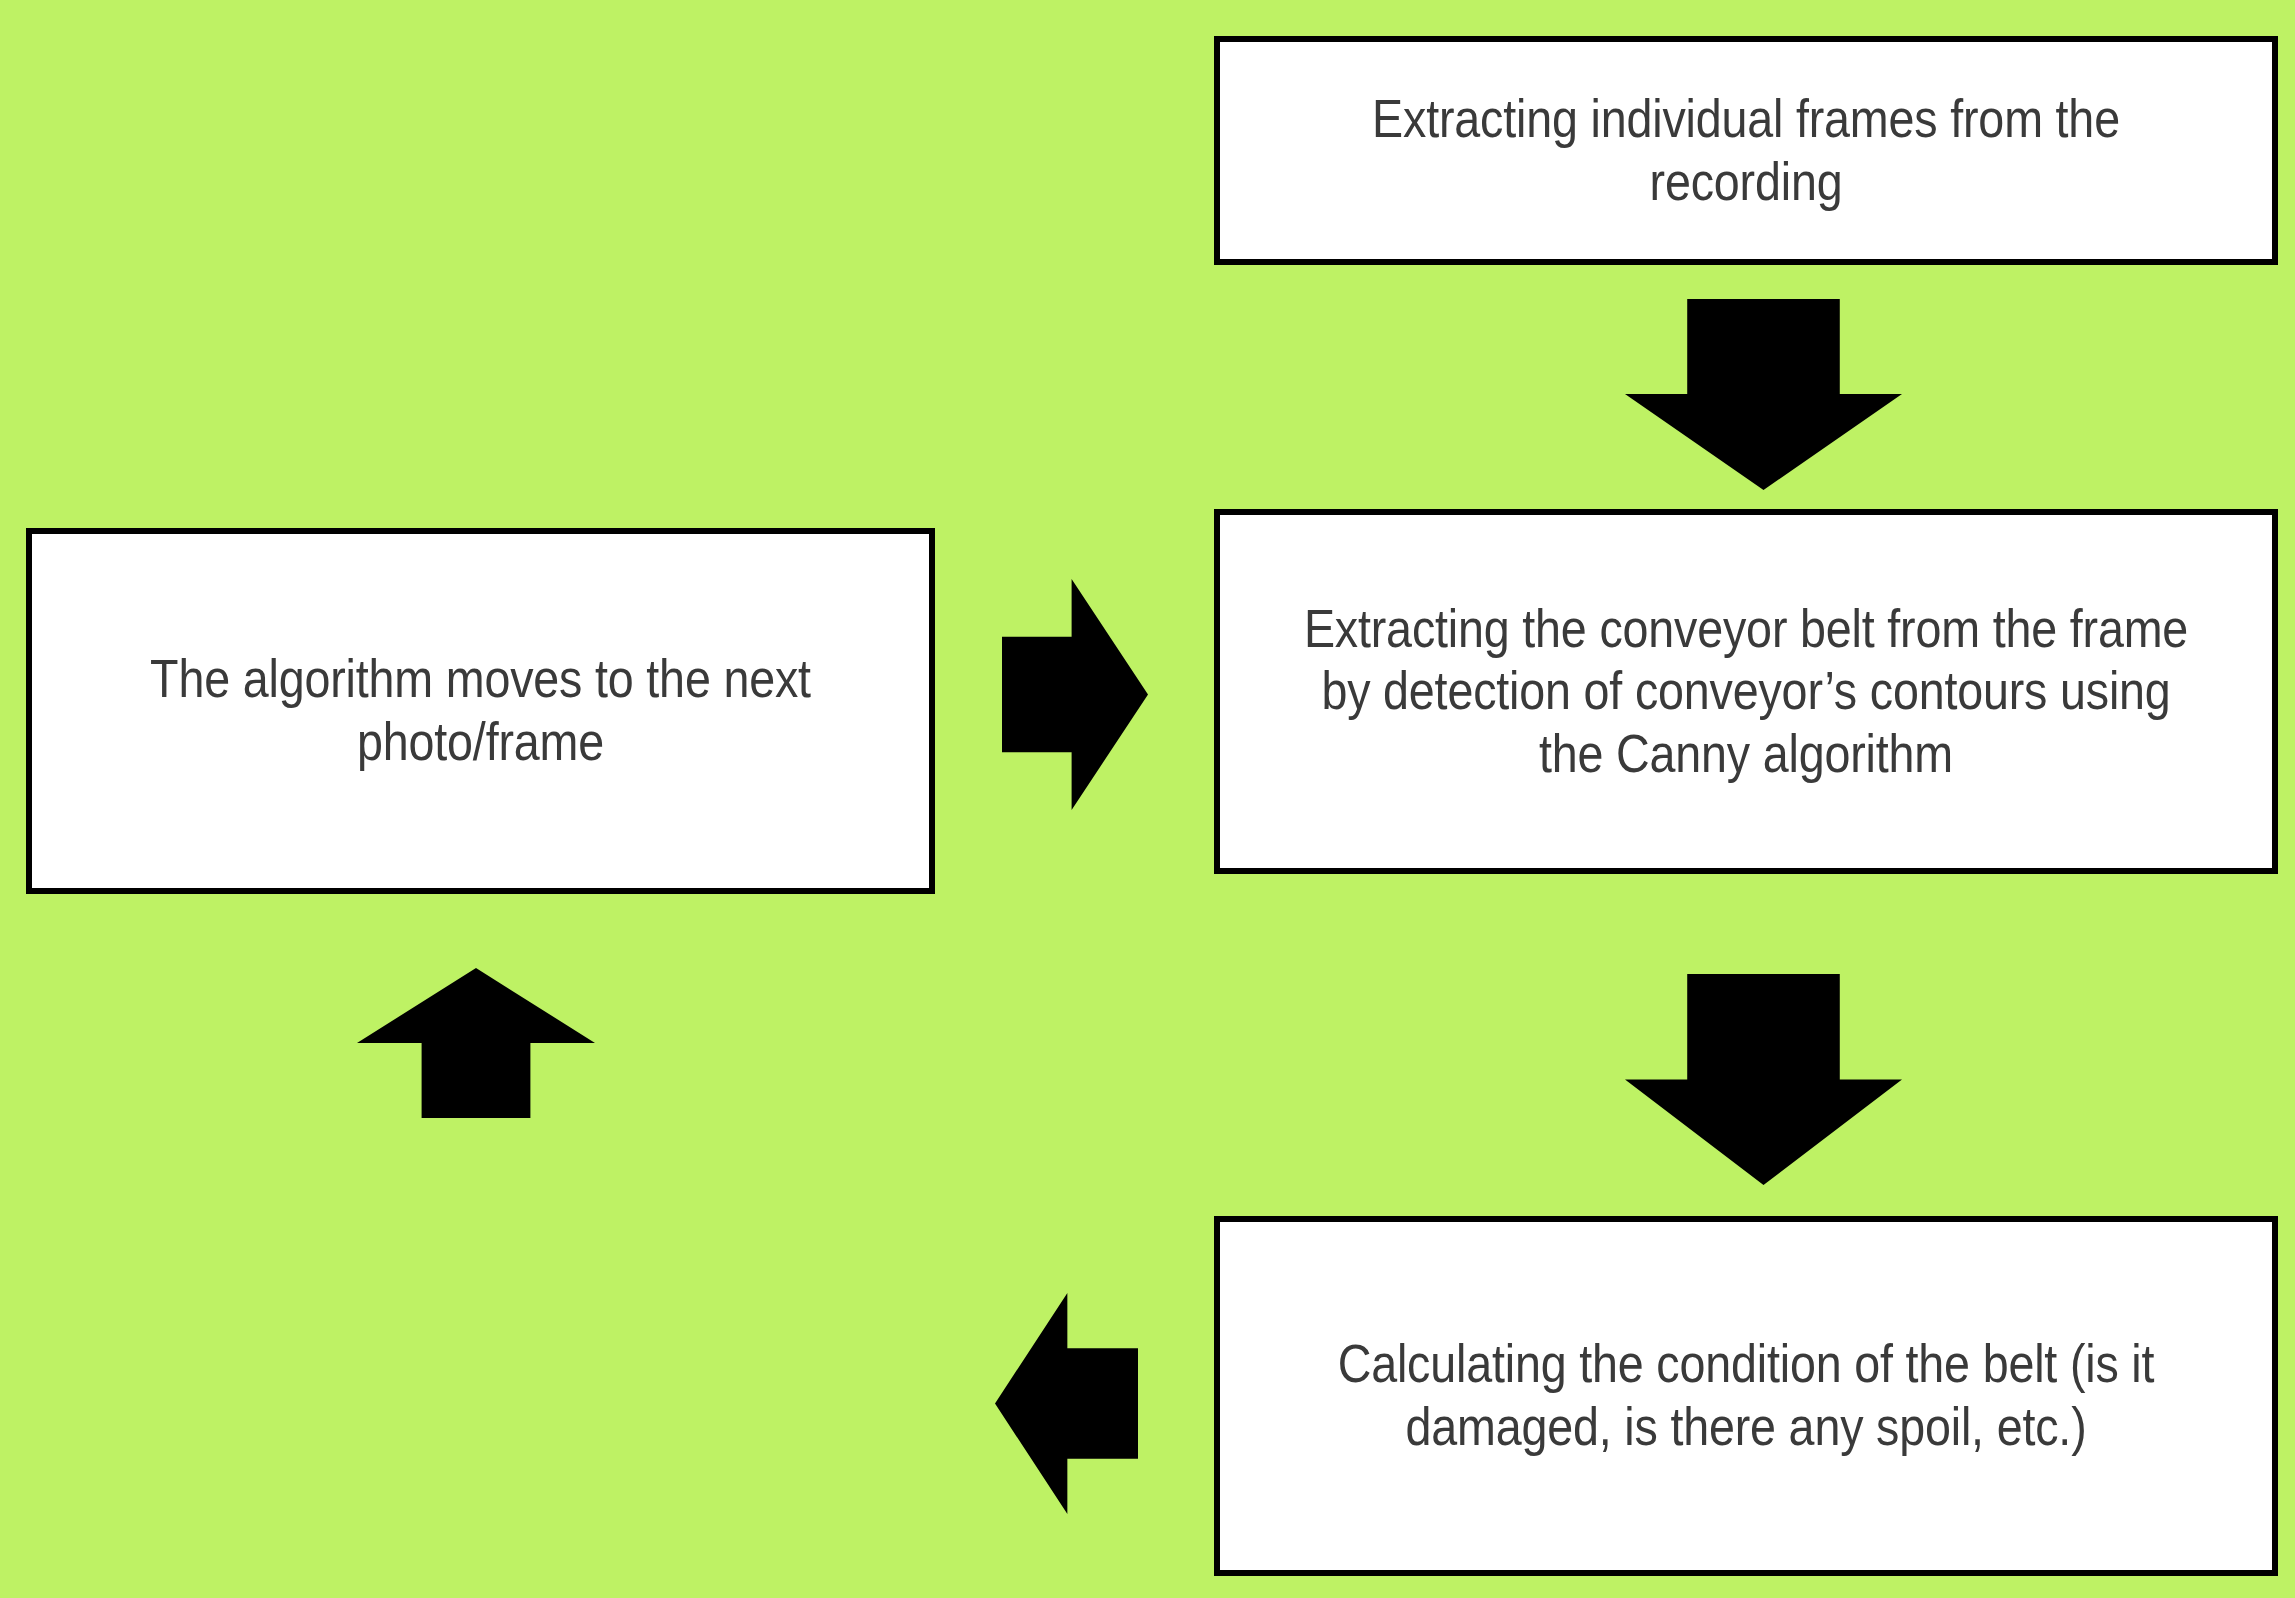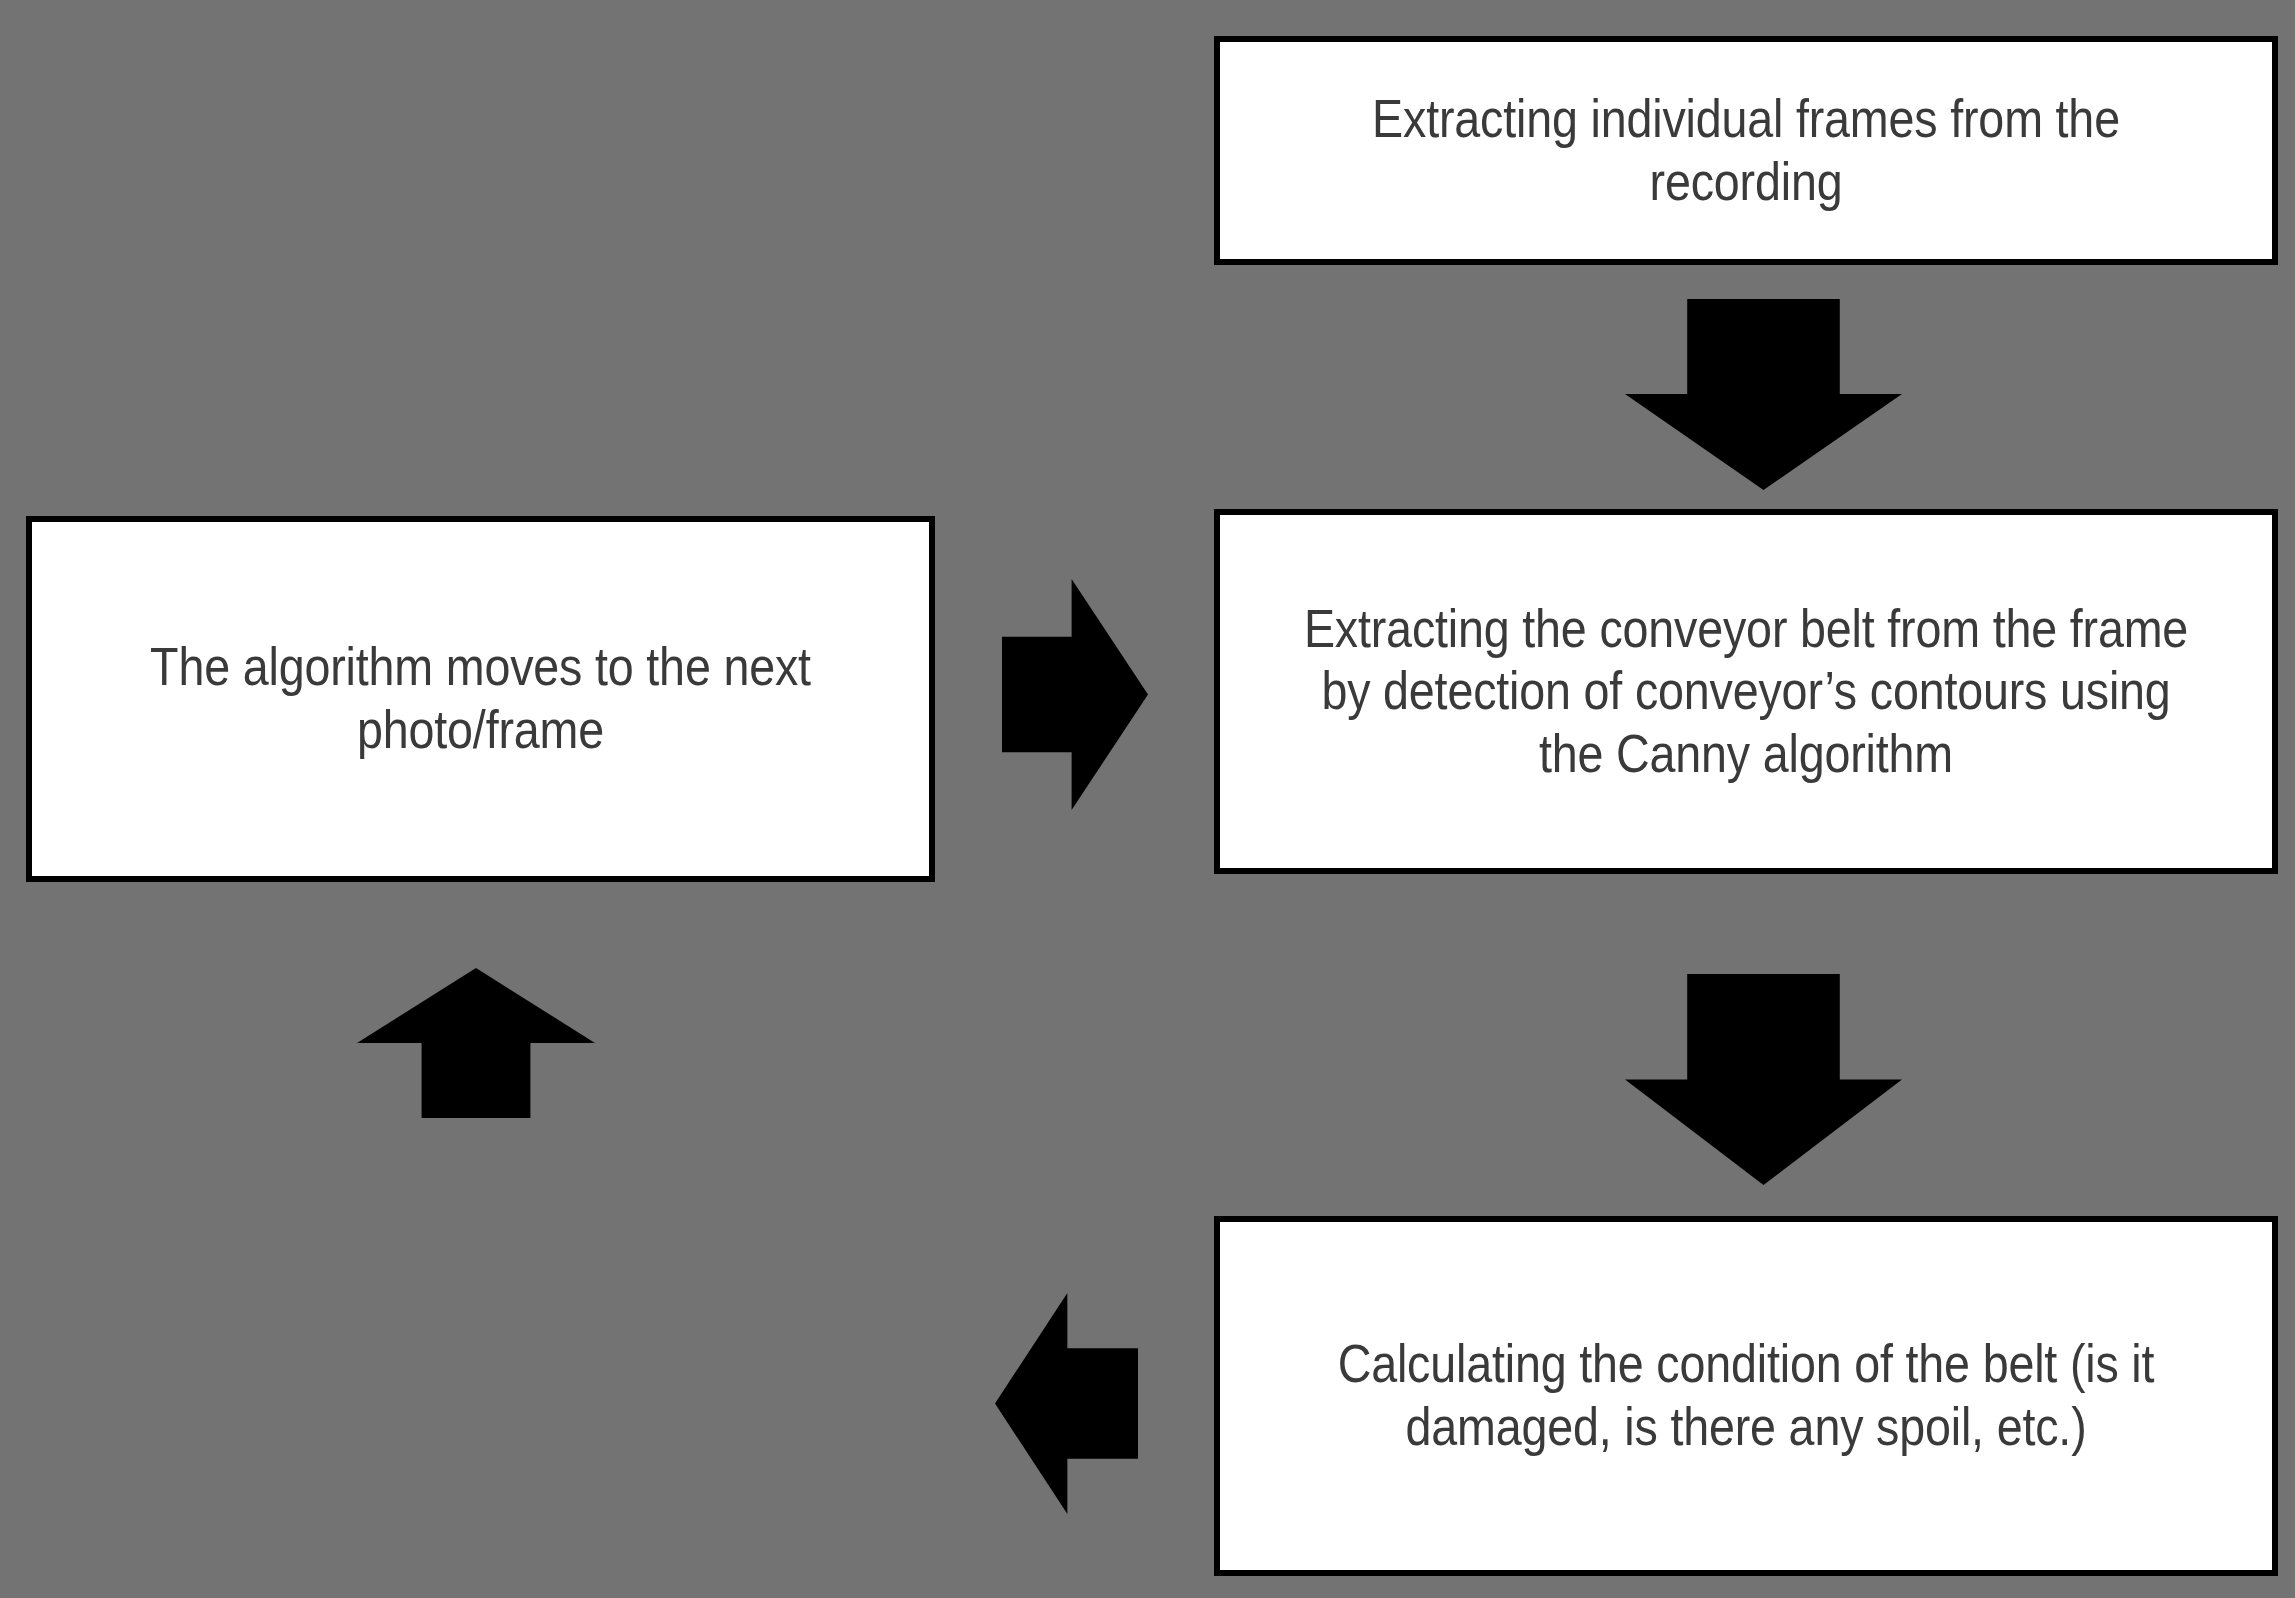--- a/index.html
+++ b/index.html
@@ -5,21 +5,21 @@
 <style>
   html, body {
     margin: 0;
     padding: 0;
     background: #ffffff;
   }
   #canvas {
     position: relative;
     width: 2295px;
     height: 1599px;
-    background: #737373;
+    background: #bef264;
     overflow: hidden;
     font-family: "Liberation Sans", "DejaVu Sans", sans-serif;
   }
 
   
   .node {
     position: absolute;
     box-sizing: border-box;
     background: #ffffff;
     border: 6.8px solid #000000;
@@ -37,21 +37,21 @@
     font-weight: 400;
     letter-spacing: -0.2px;
     transform: scaleX(0.88);
     transform-origin: center center;
     padding: 0 22px;
     box-sizing: border-box;
     white-space: pre-line;
   }
 
   #node-extract-frames { left: 1214px; top: 36px;   width: 1064px; height: 229px; }
-  #node-next-frame     { left: 25.5px;   top: 516px;  width: 909px; height: 366px; }
+  #node-next-frame     { left: 25.5px;   top: 528px;  width: 909px; height: 366px; }
   #node-extract-belt   { left: 1214px; top: 509px;  width: 1064px; height: 365px; }
   #node-manual-verify  { left: 25.5px;   top: 1211px; width: 909px; height: 365px; }
   #node-calc-condition { left: 1214px; top: 1216px; width: 1064px; height: 360px; }
 
   
   .arrow {
     position: absolute;
     display: block;
   }
   .arrow svg { display: block; width: 100%; height: 100%; }

